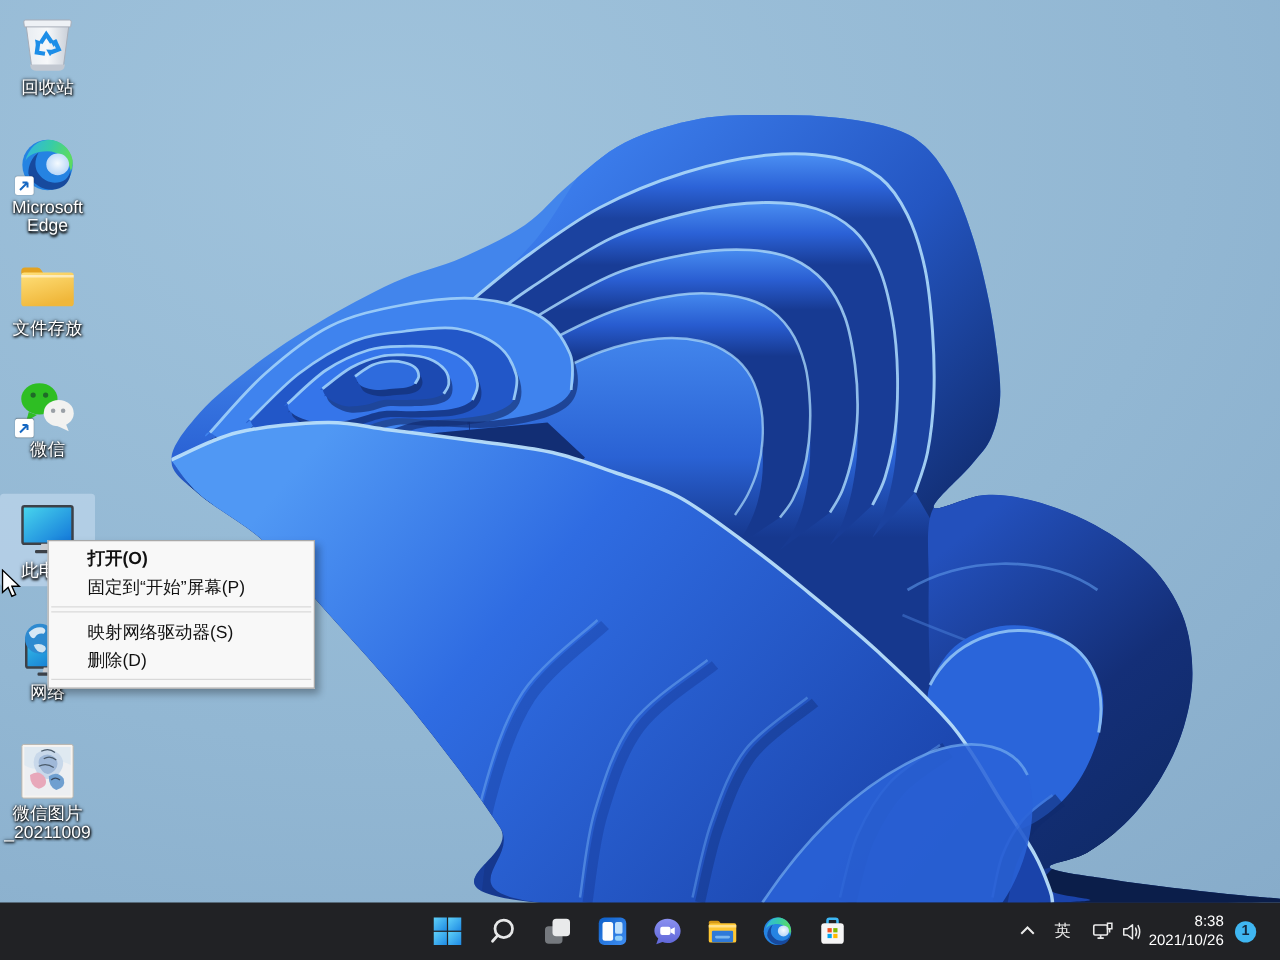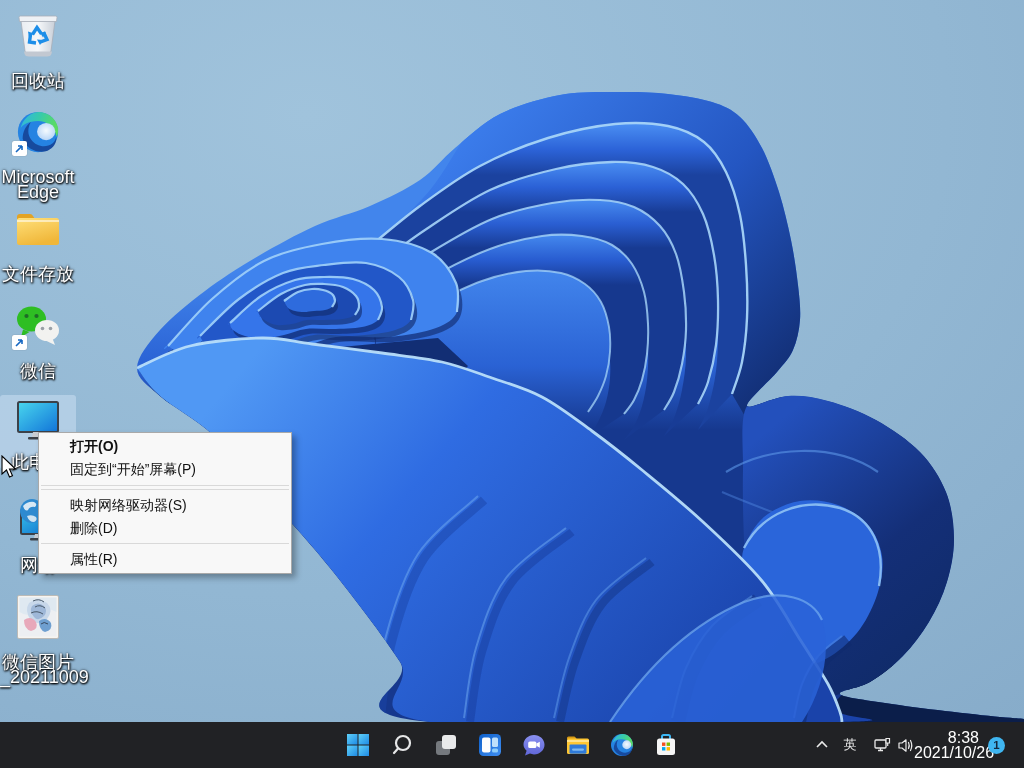--- a/index.html
+++ b/index.html
@@ -5,48 +5,48 @@
   * { margin:0; padding:0; box-sizing:border-box; }
   html,body { width:1024px; height:768px; overflow:hidden; }
   body { font-family:"Liberation Sans", sans-serif; position:relative; background:#8fb3cf; }
   .wallpaper { position:absolute; inset:0; z-index:0; }
   .wallpaper svg { display:block; width:1024px; height:768px; }
 
   
   .desktop-icons { position:absolute; left:0; top:0; z-index:2; }
   .dicon { position:absolute; left:0; width:76px; display:flex; flex-direction:column; align-items:center; }
   .dicon .iconbox { width:48px; height:48px; margin-top:4px; display:flex; align-items:center; justify-content:center; position:relative; }
-  .dicon .lbl { margin-top:14px; width:76px; text-align:center; font-size:18px; line-height:15px; color:#fff;
+  .dicon .lbl { margin-top:2px; width:76px; text-align:center; font-size:14px; line-height:15px; color:#fff;
      text-shadow:0 1px 2px rgba(0,0,0,.95), 0 0 3px rgba(0,0,0,.7), 1px 1px 2px rgba(0,0,0,.8); }
   .dicon.selected { background:rgba(203,223,242,.55); border-radius:3px; }
   .shortcut-badge { position:absolute; left:-2px; bottom:0px; width:15px; height:15px; background:#fff; border-radius:2px;
      display:flex; align-items:center; justify-content:center; box-shadow:0 0 1px rgba(0,0,0,.4); }
 
   
-  .context-menu { position:absolute; left:38px; top:432px; width:254px; z-index:5;
+  .context-menu { position:absolute; left:38px; top:432px; width:214px; z-index:5;
      background:#f8f8f8; border:1px solid #a9a9a9; box-shadow:4px 4px 6px rgba(0,0,0,.3); padding:2px 0; }
   .cm-item { height:23px; line-height:23px; padding-left:31px; font-size:14px; color:#111; white-space:nowrap; }
   .cm-item.bold { font-weight:700; }
   .cm-sep { border-top:1px solid #d9d9d9; margin:3.5px 2px; height:0; }
 
   
   .cursor { position:absolute; left:1px; top:455px; z-index:9; }
 
   
   .taskbar { position:absolute; left:0; top:722px; width:1024px; height:46px; background:#212225; z-index:10;
      display:flex; align-items:center; }
   .tb-center { position:absolute; left:0; right:0; top:0; bottom:0; display:flex; align-items:center; justify-content:center; gap:4px; }
   .tb-btn { width:40px; height:40px; border-radius:4px; display:flex; align-items:center; justify-content:center; }
   .tb-btn svg { width:24px; height:24px; }
   .tb-tray { position:absolute; right:0; top:0; bottom:0; display:flex; align-items:center; }
   .tray-btn { height:40px; display:flex; align-items:center; justify-content:center; color:#eaeaea; }
   .tray-chevron { width:24px; margin-right:4px; }
   .tray-ime { width:24px; font-size:13px; margin-right:2px; }
   .tray-hw { width:50px; gap:6px; justify-content:flex-end; }
-  .tray-clock { width:70px; text-align:right; font-size:16px; line-height:15px; color:#fff; padding-right:5px; }
+  .tray-clock { width:70px; text-align:right; font-size:12px; line-height:15px; color:#fff; padding-right:5px; }
   .tray-badge { width:17px; height:17px; margin-left:4px; margin-right:19px; border-radius:50%; background:#3fb6f1;
      color:#15293f; font-size:11.5px; font-weight:700; display:flex; align-items:center; justify-content:center; }
 </style>
 </head>
 <body>
 
 <div class="wallpaper">
 <svg viewBox="0 0 1024 768">
 <defs>
 <radialGradient id="bgg" cx="0.3" cy="0.15" r="1.25">
@@ -311,21 +311,20 @@
 </div>
 
 <div class="context-menu">
   <div class="cm-item bold">打开(O)</div>
   <div class="cm-item">固定到“开始”屏幕(P)</div>
   <div class="cm-sep"></div>
   <div class="cm-sep"></div>
   <div class="cm-item">映射网络驱动器(S)</div>
   <div class="cm-item">删除(D)</div>
   <div class="cm-sep"></div>
-  <div class="cm-item">属性(R)</div>
 </div>
 
 <div class="cursor">
   <svg width="17" height="24" viewBox="0 0 17 24">
     <path d="M 1,1 L 1,19 L 5.5,15 L 8.5,22 L 11.5,20.8 L 8.5,14 L 14.5,14 Z" fill="#fff" stroke="#000" stroke-width="1.1"></path>
   </svg>
 </div>
 
 <div class="taskbar">
   <div class="tb-center">

